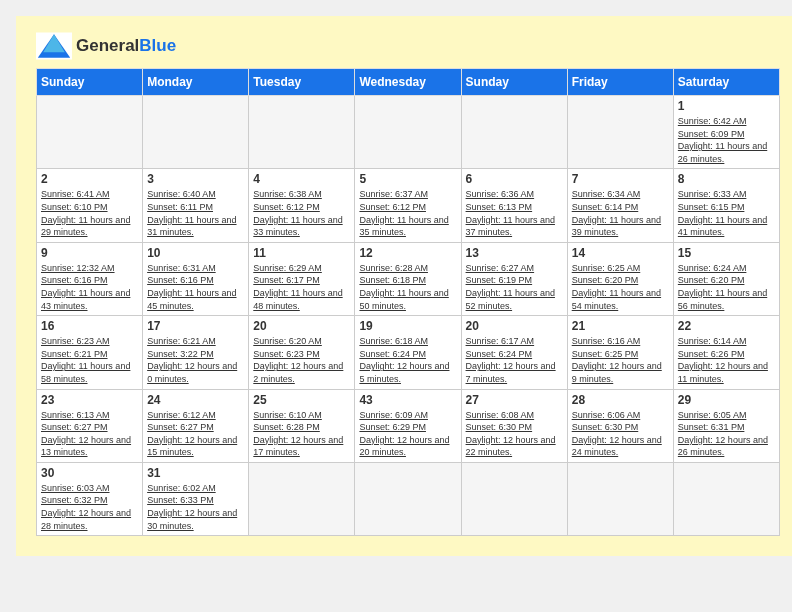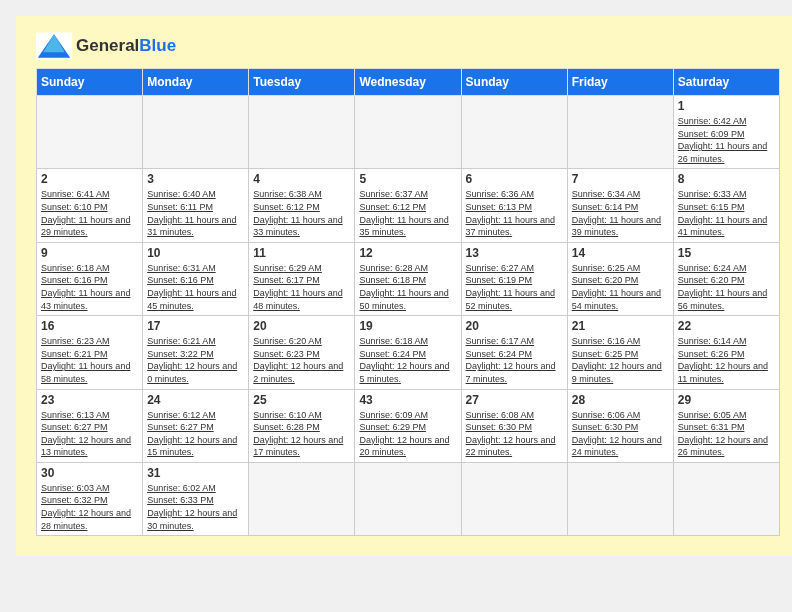--- a/index.html
+++ b/index.html
@@ -170,21 +170,21 @@
           <td>
             <span class="day-num">8</span>
             <div class="day-info">Sunrise: 6:33 AM
 Sunset: 6:15 PM
 Daylight: 11 hours and 41 minutes.</div>
           </td>
         </tr>
         <tr>
           <td>
             <span class="day-num">9</span>
-            <div class="day-info">Sunrise: 6:18 AM
+            <div class="day-info">Sunrise: 12:32 AM
 Sunset: 6:16 PM
 Daylight: 11 hours and 43 minutes.</div>
           </td>
           <td>
             <span class="day-num">10</span>
             <div class="day-info">Sunrise: 6:31 AM
 Sunset: 6:16 PM
 Daylight: 11 hours and 45 minutes.</div>
           </td>
           <td>

